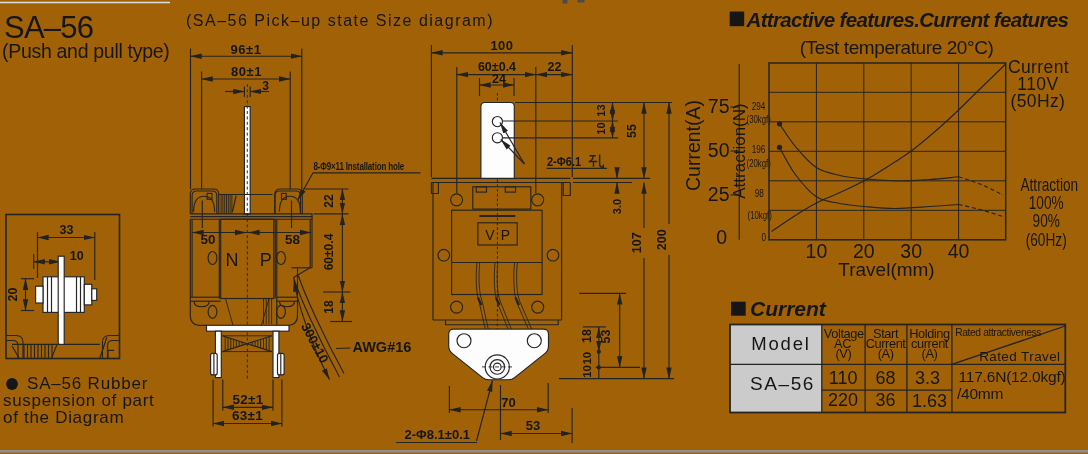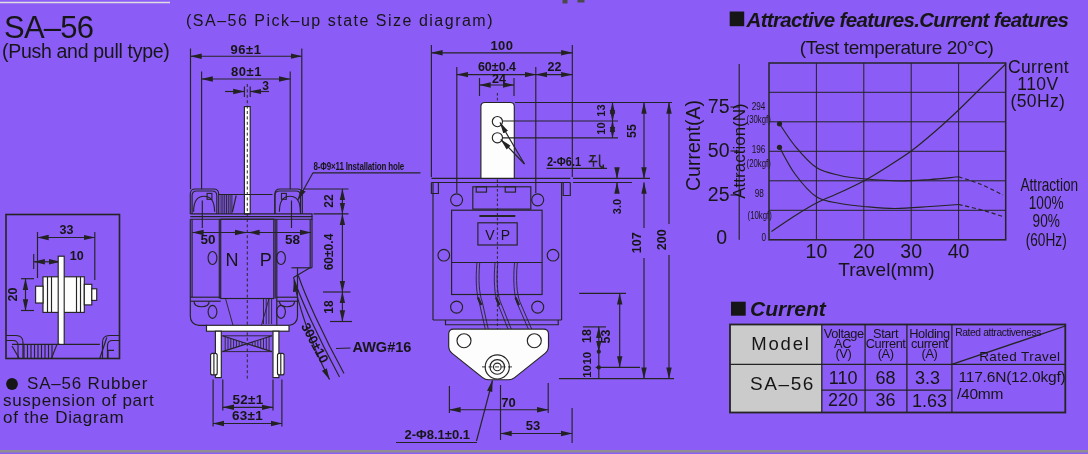--- a/index.html
+++ b/index.html
@@ -1,16 +1,16 @@
 <!DOCTYPE html>
 <html><head>
 <meta charset="utf-8">
 <style>
 html,body{margin:0;padding:0;background:#fff;}
-#page{position:relative;width:1088px;height:454px;background:#8b5cf6;font-family:"Liberation Sans",sans-serif;overflow:hidden;}
+#page{position:relative;width:1088px;height:454px;background:#a16207;font-family:"Liberation Sans",sans-serif;overflow:hidden;}
 svg text{fill:#161616;font-family:"Liberation Sans",sans-serif;}
 </style>
 </head>
 <body>
 <div id="page">
 <svg width="1088" height="454" viewBox="0 0 1088 454">
 <defs>
 <marker id="me" markerWidth="12" markerHeight="7" refX="11.2" refY="3.5" orient="auto" markerUnits="userSpaceOnUse">
           <path d="M11.6,3.5 L0,0.8 L0,6.2 Z" fill="#222"></path>
         </marker>

